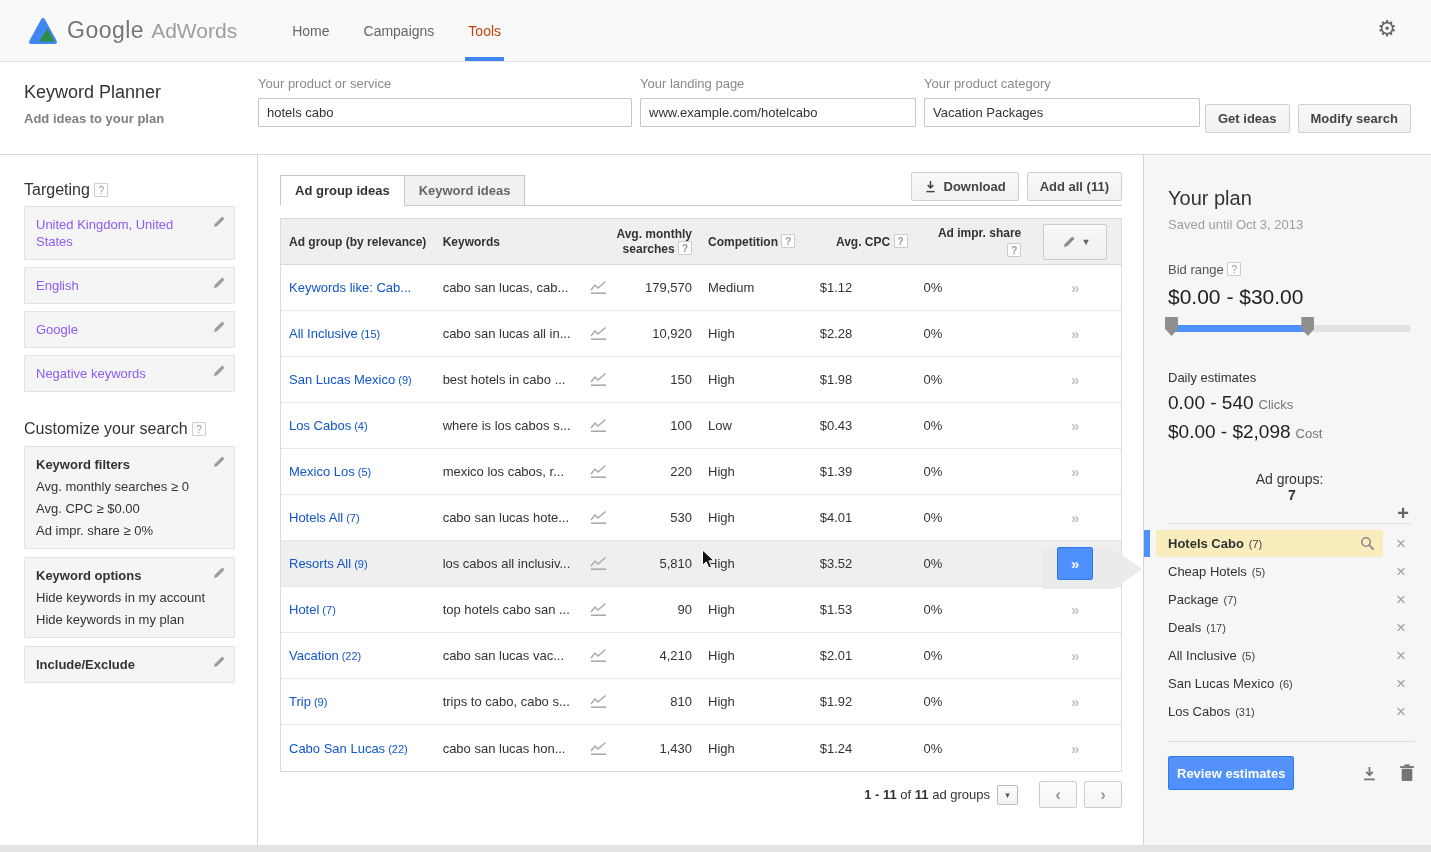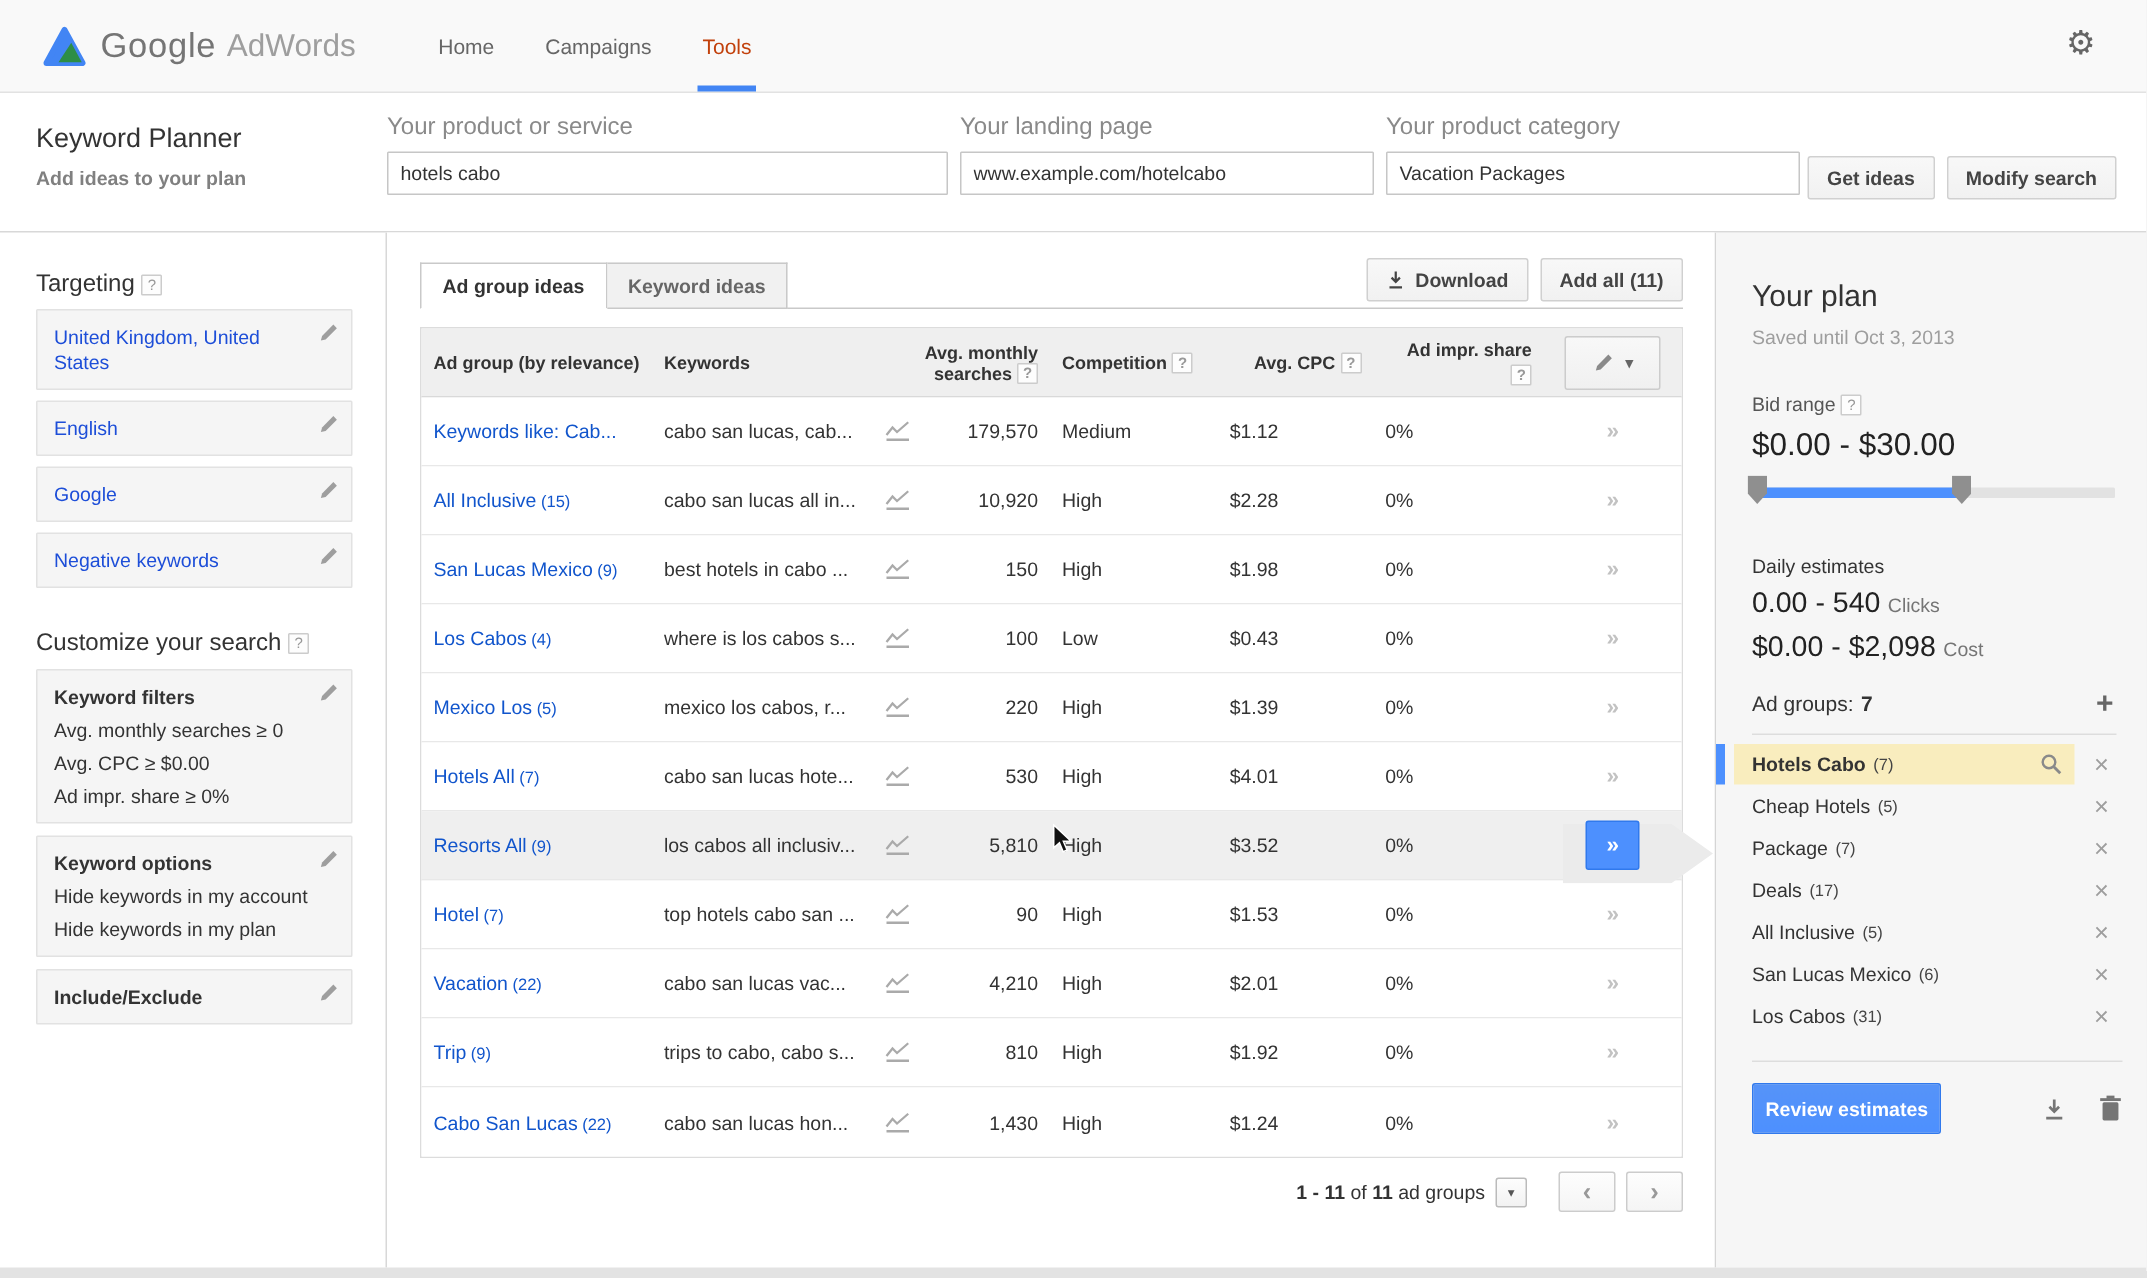--- a/index.html
+++ b/index.html
@@ -16,40 +16,40 @@
   .nav-item.active { color: #c2410c; }
   .nav-underline { position: absolute; left: 14px; right: 14px; bottom: 0; height: 4px; background: #4285f4; }
   .gear { position: absolute; right: 34px; top: 18px; font-size: 22px; color: #666; cursor: pointer; line-height: 1; }
 
   
   .search-header { position: relative; height: 93px; background: #fff; border-bottom: 1px solid #d8d8d8; }
   .sh-title { position: absolute; left: 24px; top: 20px; width: 220px; }
   .kp-title { font-size: 18px; color: #333; }
   .kp-sub { font-size: 13px; font-weight: bold; color: #808080; margin-top: 8px; }
   .fields { position: absolute; left: 258px; top: 14px; display: flex; gap: 8px; }
-  .field label { display: block; font-size: 16px; color: #8a8a8a; }
+  .field label { display: block; font-size: 13px; color: #8a8a8a; }
   .field input { margin-top: 7px; height: 29px; border: 1px solid #c6c6c6; border-radius: 1px; padding: 0 8px; font-size: 13px; color: #333; font-family: "Liberation Sans", sans-serif; background: #fff; }
   .field-0 input { width: 374px; }
   .field-1 input { width: 276px; }
   .field-2 input { width: 276px; }
   .sh-buttons { position: absolute; left: 1205px; top: 42px; display: flex; gap: 8px; }
   .gbtn { height: 29px; padding: 0 12px; font-size: 13px; font-weight: bold; color: #444; background: linear-gradient(#f8f8f8, #f1f1f1); border: 1px solid #d0d0d0; border-radius: 2px; cursor: pointer; font-family: "Liberation Sans", sans-serif; white-space: nowrap; }
 
   
   .content { display: flex; height: 690px; }
   .sidebar { width: 258px; border-right: 1px solid #d8d8d8; padding: 26px 22px 0 24px; background: #fff; flex: none; }
   .main { flex: 1; padding: 20px 0 0 22px; background: #fff; position: relative; }
   .plan { width: 288px; flex: none; background: #f6f6f6; border-left: 1px solid #d5d5d5; padding: 32px 20px 0 24px; }
 
   
   .help { display: inline-block; width: 14px; height: 14px; border: 1px solid #ccc; background: #fdfdfd; color: #999; font-size: 10px; line-height: 13px; text-align: center; border-radius: 1px; vertical-align: 1px; cursor: pointer; }
 
   
   .side-heading { font-size: 16px; color: #333; margin-bottom: 4px; }
-  .side-box { position: relative; background: #f5f5f5; border: 1px solid #e2e2e2; border-radius: 1px; padding: 9px 28px 9px 11px; font-size: 13px; color: #1d4ed8; margin-top: 7px; line-height: 17px; cursor: pointer; }
+  .side-box { position: relative; background: #f5f5f5; border: 1px solid #e2e2e2; border-radius: 1px; padding: 9px 28px 9px 11px; font-size: 13px; color: #8b5cf6; margin-top: 7px; line-height: 17px; cursor: pointer; }
   .side-box .pencil, .side-card .pencil { position: absolute; right: 8px; top: 8px; cursor: pointer; }
   .side-section-2 { margin-top: 28px; }
   .side-card { position: relative; background: #f5f5f5; border: 1px solid #e2e2e2; border-radius: 1px; padding: 10px 28px 10px 11px; margin-top: 8px; }
   .side-card .card-title { font-size: 13px; font-weight: bold; color: #333; }
   .side-card .card-line { font-size: 13px; color: #333; margin-top: 7px; }
 
   
   .tabstrip { position: relative; width: 842px; border-bottom: 1px solid #c9c9c9; height: 31px; }
   .tabs { display: flex; position: absolute; bottom: -1px; left: 0; }
   .tab { height: 31px; padding: 0 14px; display: flex; align-items: center; font-size: 13px; font-weight: bold; border: 1px solid #c9c9c9; cursor: pointer; }
@@ -91,21 +91,21 @@
   .plan-title { font-size: 20px; color: #333; }
   .plan-saved { font-size: 13px; color: #9e9e9e; margin-top: 7px; }
   .bid-label { margin-top: 30px; font-size: 13px; color: #555; }
   .bid-value { font-size: 21px; color: #222; margin-top: 8px; }
   .slider { position: relative; margin-top: 16px; width: 242px; height: 7px; background: #e2e2e2; border-radius: 1px; cursor: pointer; }
   .slider-fill { position: absolute; left: 0; top: 0; height: 7px; background: #4d90fe; }
   .handle { position: absolute; top: -8px; width: 13px; height: 19px; background: #8f8f8f; clip-path: polygon(0 0, 100% 0, 100% 62%, 50% 100%, 0 62%); cursor: pointer; }
   .daily-label { margin-top: 38px; font-size: 13px; color: #333; }
   .est-line { margin-top: 7px; font-size: 19px; color: #222; }
   .est-unit { font-size: 13px; color: #757575; margin-left: 5px; }
-  .aggroups-head { margin-top: 16px; display: flex; align-items: center; padding-bottom: 10px; border-bottom: 1px solid #ddd; }
+  .aggroups-head { margin-top: 28px; display: flex; align-items: center; border-bottom: 1px solid #ddd; flex-direction: column; }
   .aggroups-label { font-size: 14px; color: #333; }
   .aggroups-count { font-size: 14px; font-weight: bold; color: #333; margin-left: 5px; }
   .plus-btn { margin-left: auto; font-size: 20px; font-weight: bold; color: #666; cursor: pointer; line-height: 1; margin-right: 2px; }
   .pg-list { margin-left: -12px; margin-top: 6px; }
   .pg-row { position: relative; display: flex; align-items: center; margin-top: 1px; }
   .pg-main { flex: 1; display: flex; align-items: center; height: 27px; padding: 0 8px 0 12px; cursor: pointer; }
   .pg-row.sel .pg-main { background: #f9edbe; }
   .sel-bar { position: absolute; left: -12px; top: 0; width: 6px; height: 27px; background: #4d90fe; }
   .pg-name { font-size: 13px; color: #333; }
   .pg-row.sel .pg-name { font-weight: bold; }

